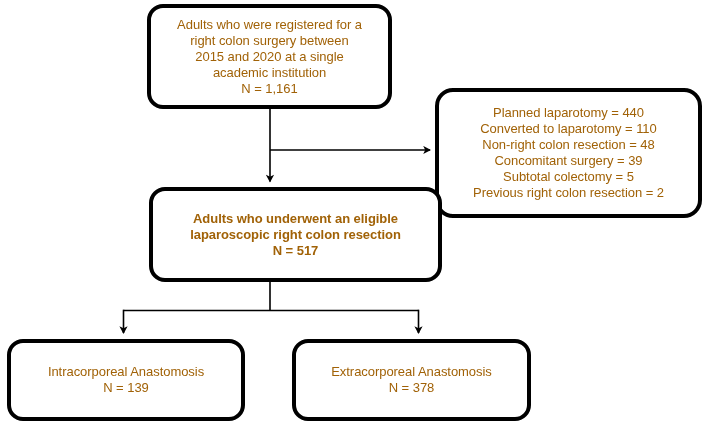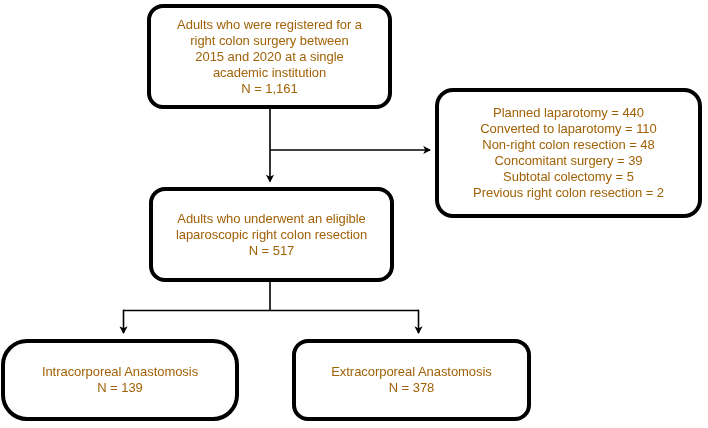--- a/index.html
+++ b/index.html
@@ -32,22 +32,22 @@
   }
   .node .node-text {
     font-size: 13px;
     line-height: 16px;
     color: #a16207;
     white-space: pre-line;
     letter-spacing: -0.05px;
   }
   #node-enrolled  { left: 147px; top: 4px;   width: 245px; height: 105px; }
   #node-excluded  { left: 435px; top: 88px;  width: 267px; height: 130px; border-radius: 18px; }
-  #node-eligible  { left: 149px; top: 187px; width: 245px; height: 95px; }
-  #node-ica       { left: 1px;   top: 339px; width: 238px; height: 82px; border-radius: 26px; }
+  #node-eligible  { left: 149px; top: 187px; width: 293px; height: 95px; font-weight: bold; }
+  #node-ica       { left: 7px;   top: 339px; width: 238px; height: 82px; }
   #node-eca       { left: 292px; top: 339px; width: 239px; height: 82px; }
 
   #connectors {
     position: absolute;
     left: 0;
     top: 0;
     width: 708px;
     height: 428px;
     pointer-events: none;
   }

